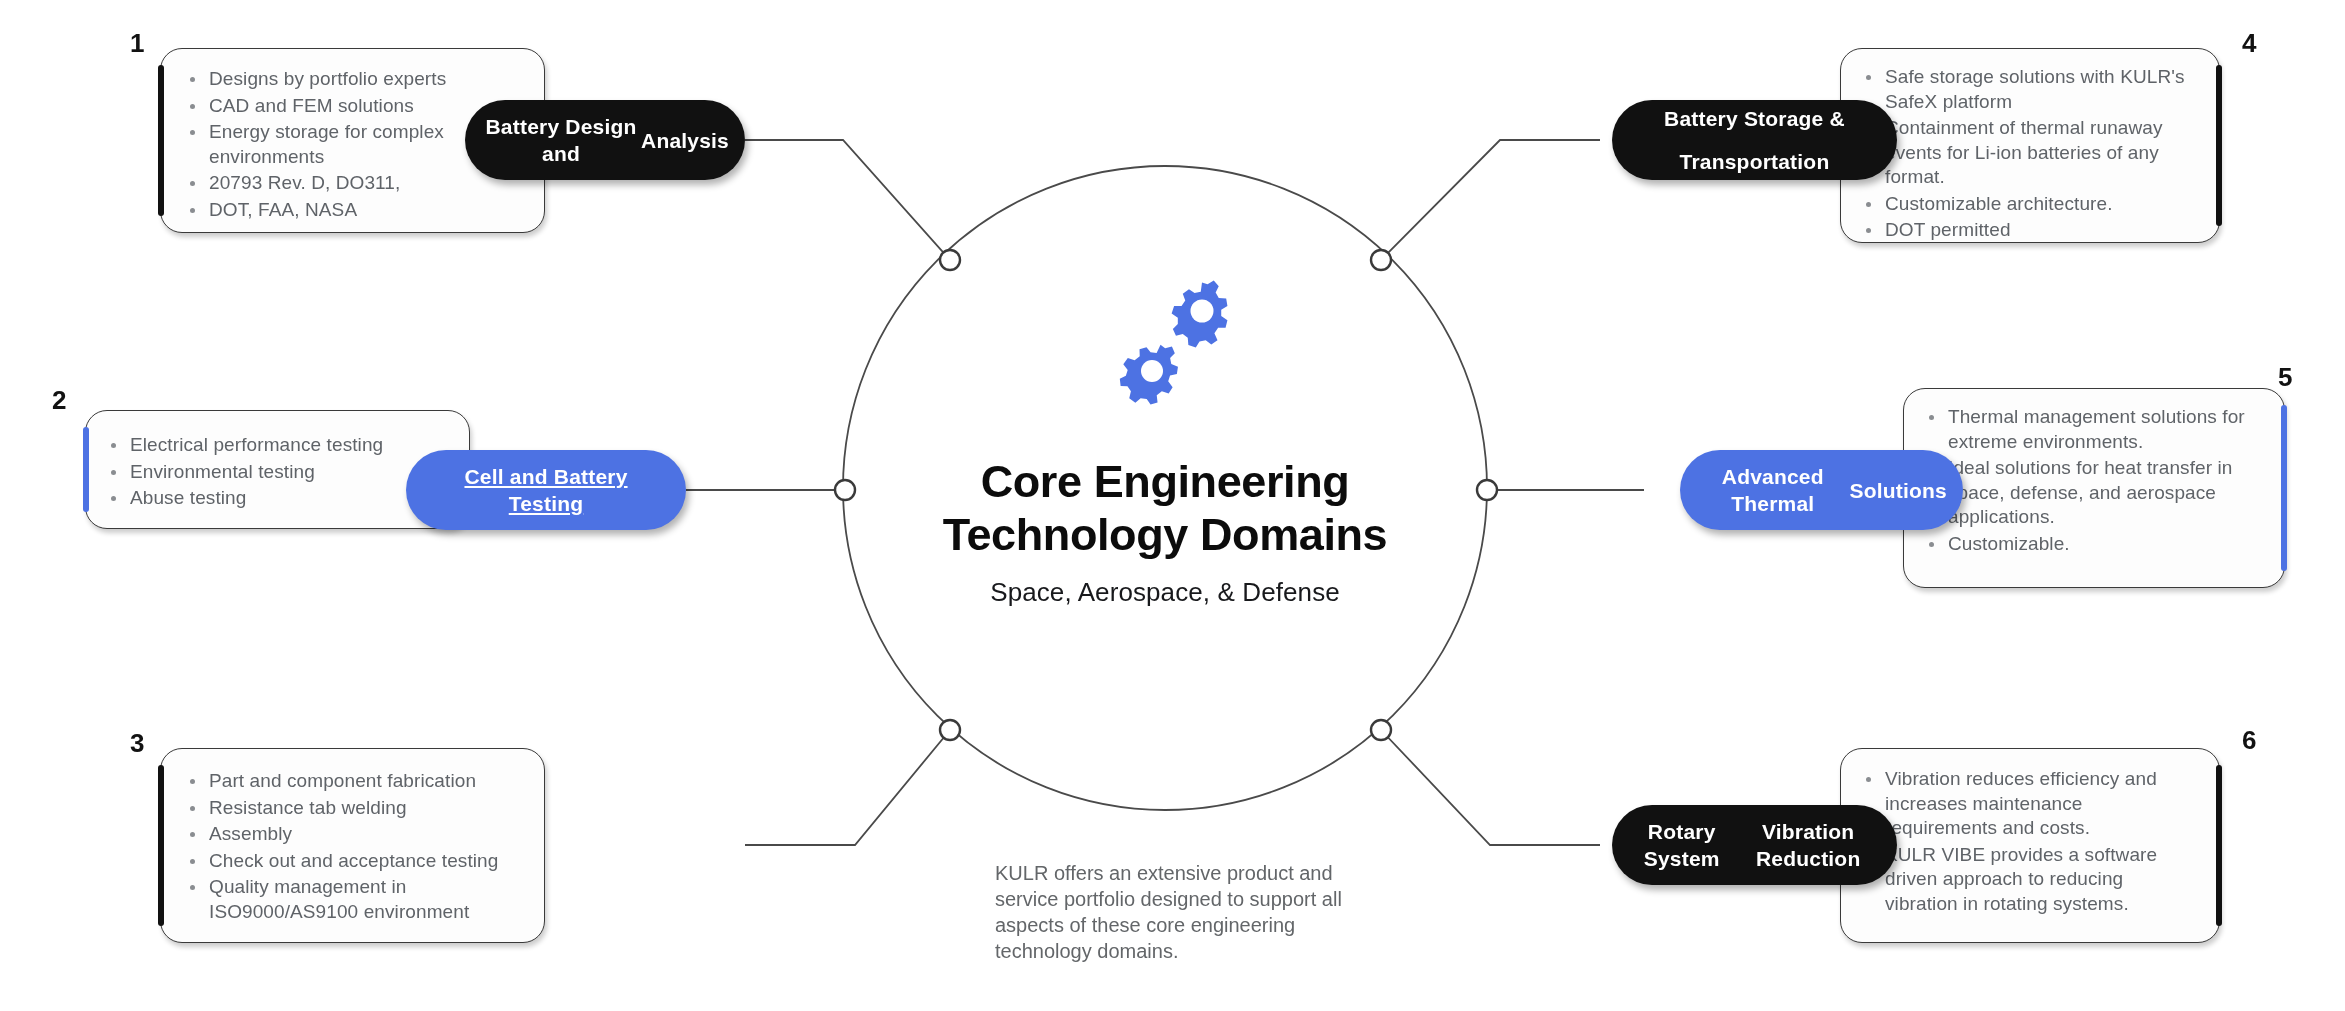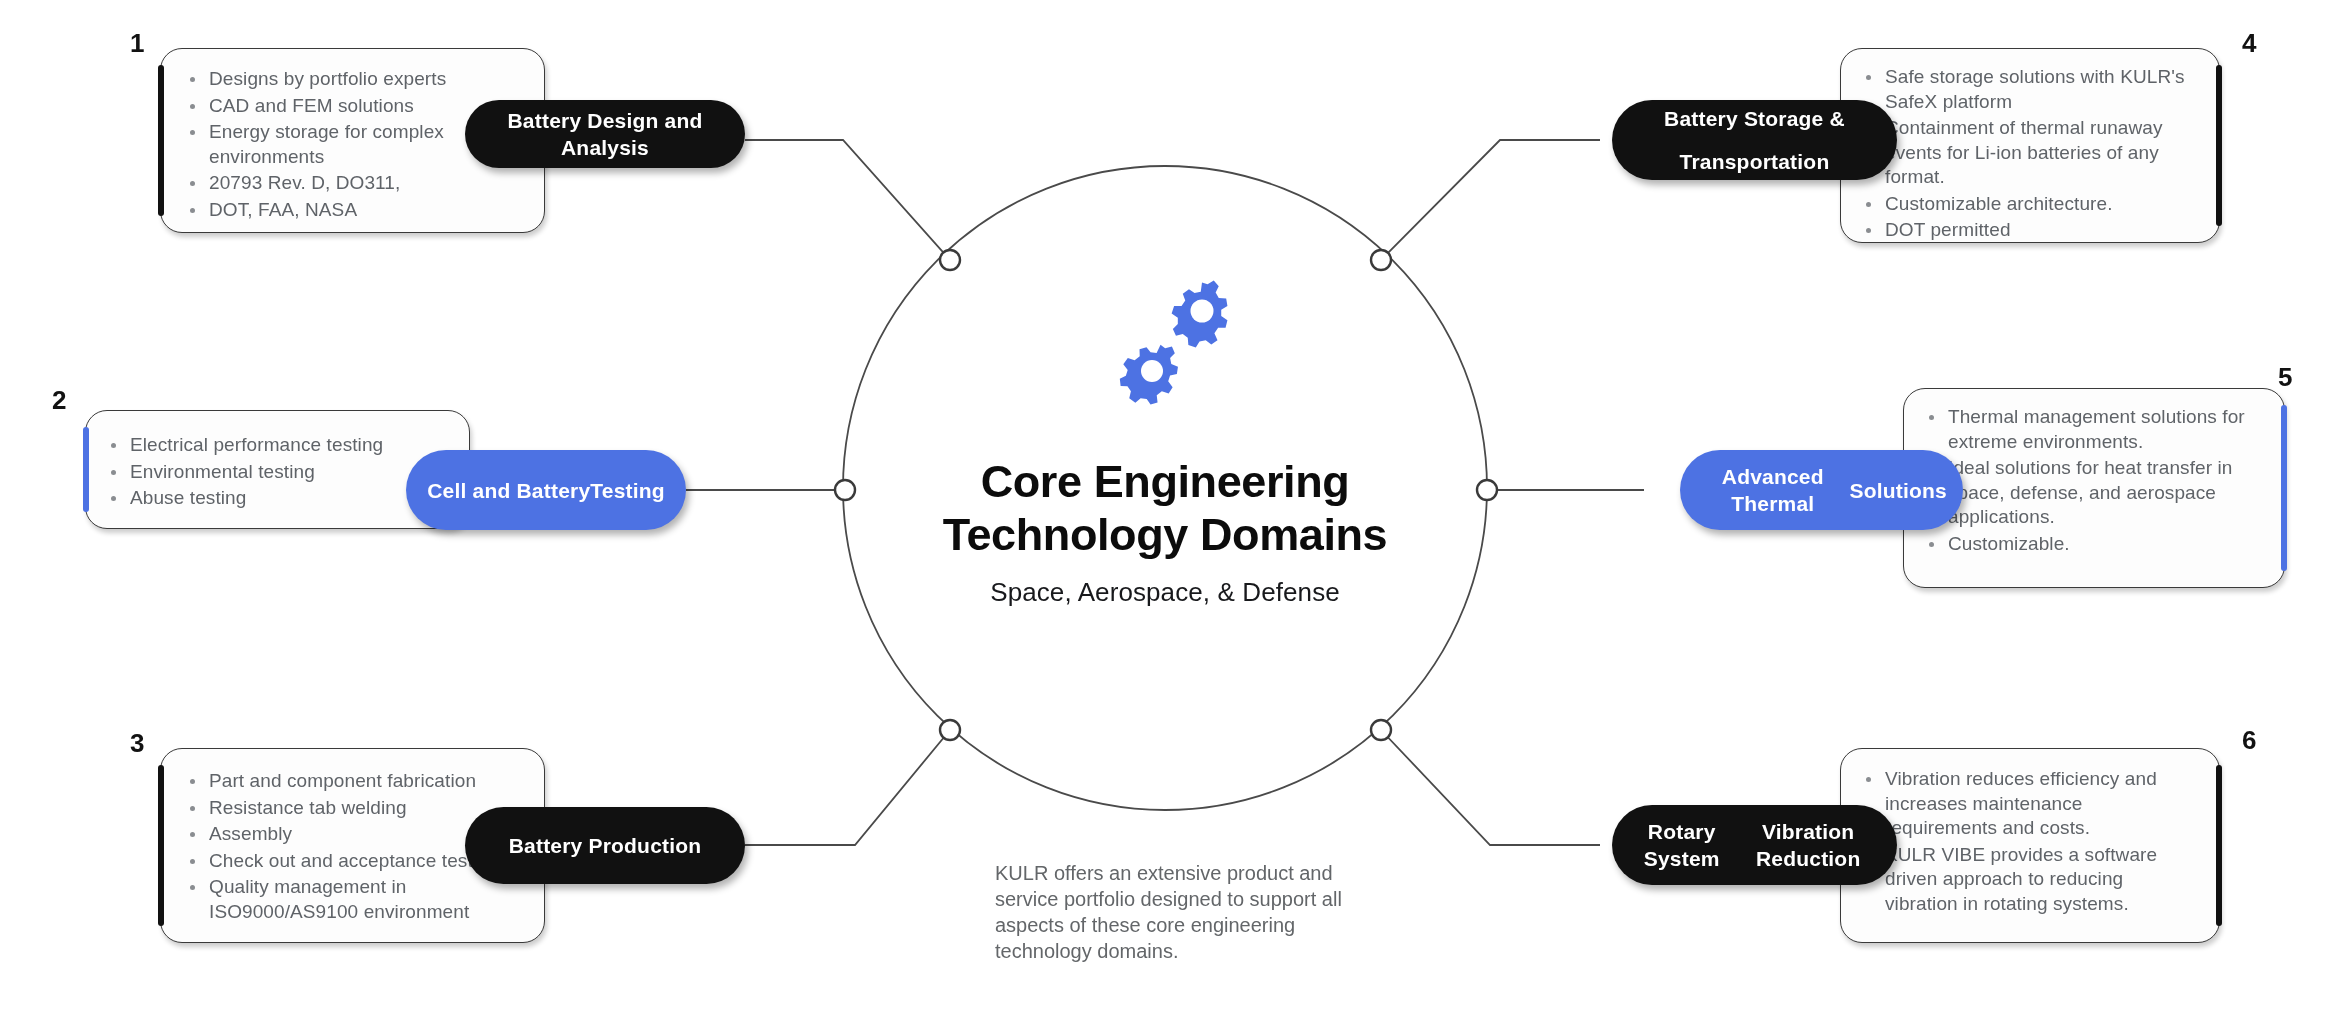--- a/index.html
+++ b/index.html
@@ -181,53 +181,50 @@
     <div class="accent" style="background:#111111;"></div>
     <ul class="bullets" style="left:26px; top:18px; right:18px;">
       <li>Designs by portfolio experts</li>
       <li>CAD and FEM solutions</li>
       <li>Energy storage for complex environments</li>
       <li>20793 Rev. D, DO311,</li>
       <li>DOT, FAA, NASA</li>
     </ul>
   </div>
   <div class="num" style="left:130px; top:28px;">1</div>
-  <div class="pill dark" style="left:465px; top:100px; width:280px; height:68px; flex-direction:column;">
+  <div class="pill dark" style="left:465px; top:100px; width:280px; height:80px; ">
     <span>Battery Design and</span>
     <span>Analysis</span>
   </div>
 
   <div class="card left-accent" style="left:85px; top:410px; width:385px; height:119px;">
     <div class="accent" style="background:#4d72e3;"></div>
     <ul class="bullets" style="left:22px; top:22px; right:18px;">
       <li>Electrical performance testing</li>
       <li>Environmental testing</li>
       <li>Abuse testing</li>
     </ul>
   </div>
   <div class="num" style="left:52px; top:385px;">2</div>
-  <div class="pill blue" style="left:406px; top:450px; width:280px; height:80px; flex-direction:row;">
+  <div class="pill blue" style="left:406px; top:450px; width:280px; height:80px; flex-direction:column;text-decoration:underline;">
     <span>Cell and Battery</span>
     <span>Testing</span>
   </div>
 
   <div class="card left-accent" style="left:160px; top:748px; width:385px; height:195px;">
     <div class="accent" style="background:#111111;"></div>
     <ul class="bullets" style="left:26px; top:20px; right:18px;">
       <li>Part and component fabrication</li>
       <li>Resistance tab welding</li>
       <li>Assembly</li>
       <li>Check out and acceptance testing</li>
       <li>Quality management in ISO9000/AS9100 environment</li>
     </ul>
   </div>
   <div class="num" style="left:130px; top:728px;">3</div>
-  <div class="pill dark" style="left:465px; top:807px; width:280px; height:77px;">
-    <span>Battery Production</span>
-  </div>
 
   <div class="card right-accent" style="left:1840px; top:48px; width:380px; height:195px;">
     <div class="accent" style="background:#111111;"></div>
     <ul class="bullets" style="left:22px; top:16px; right:24px;">
       <li>Safe storage solutions with KULR's SafeX platform</li>
       <li>Containment of thermal runaway events for Li-ion batteries of any format.</li>
       <li>Customizable architecture.</li>
       <li>DOT permitted</li>
     </ul>
   </div>

